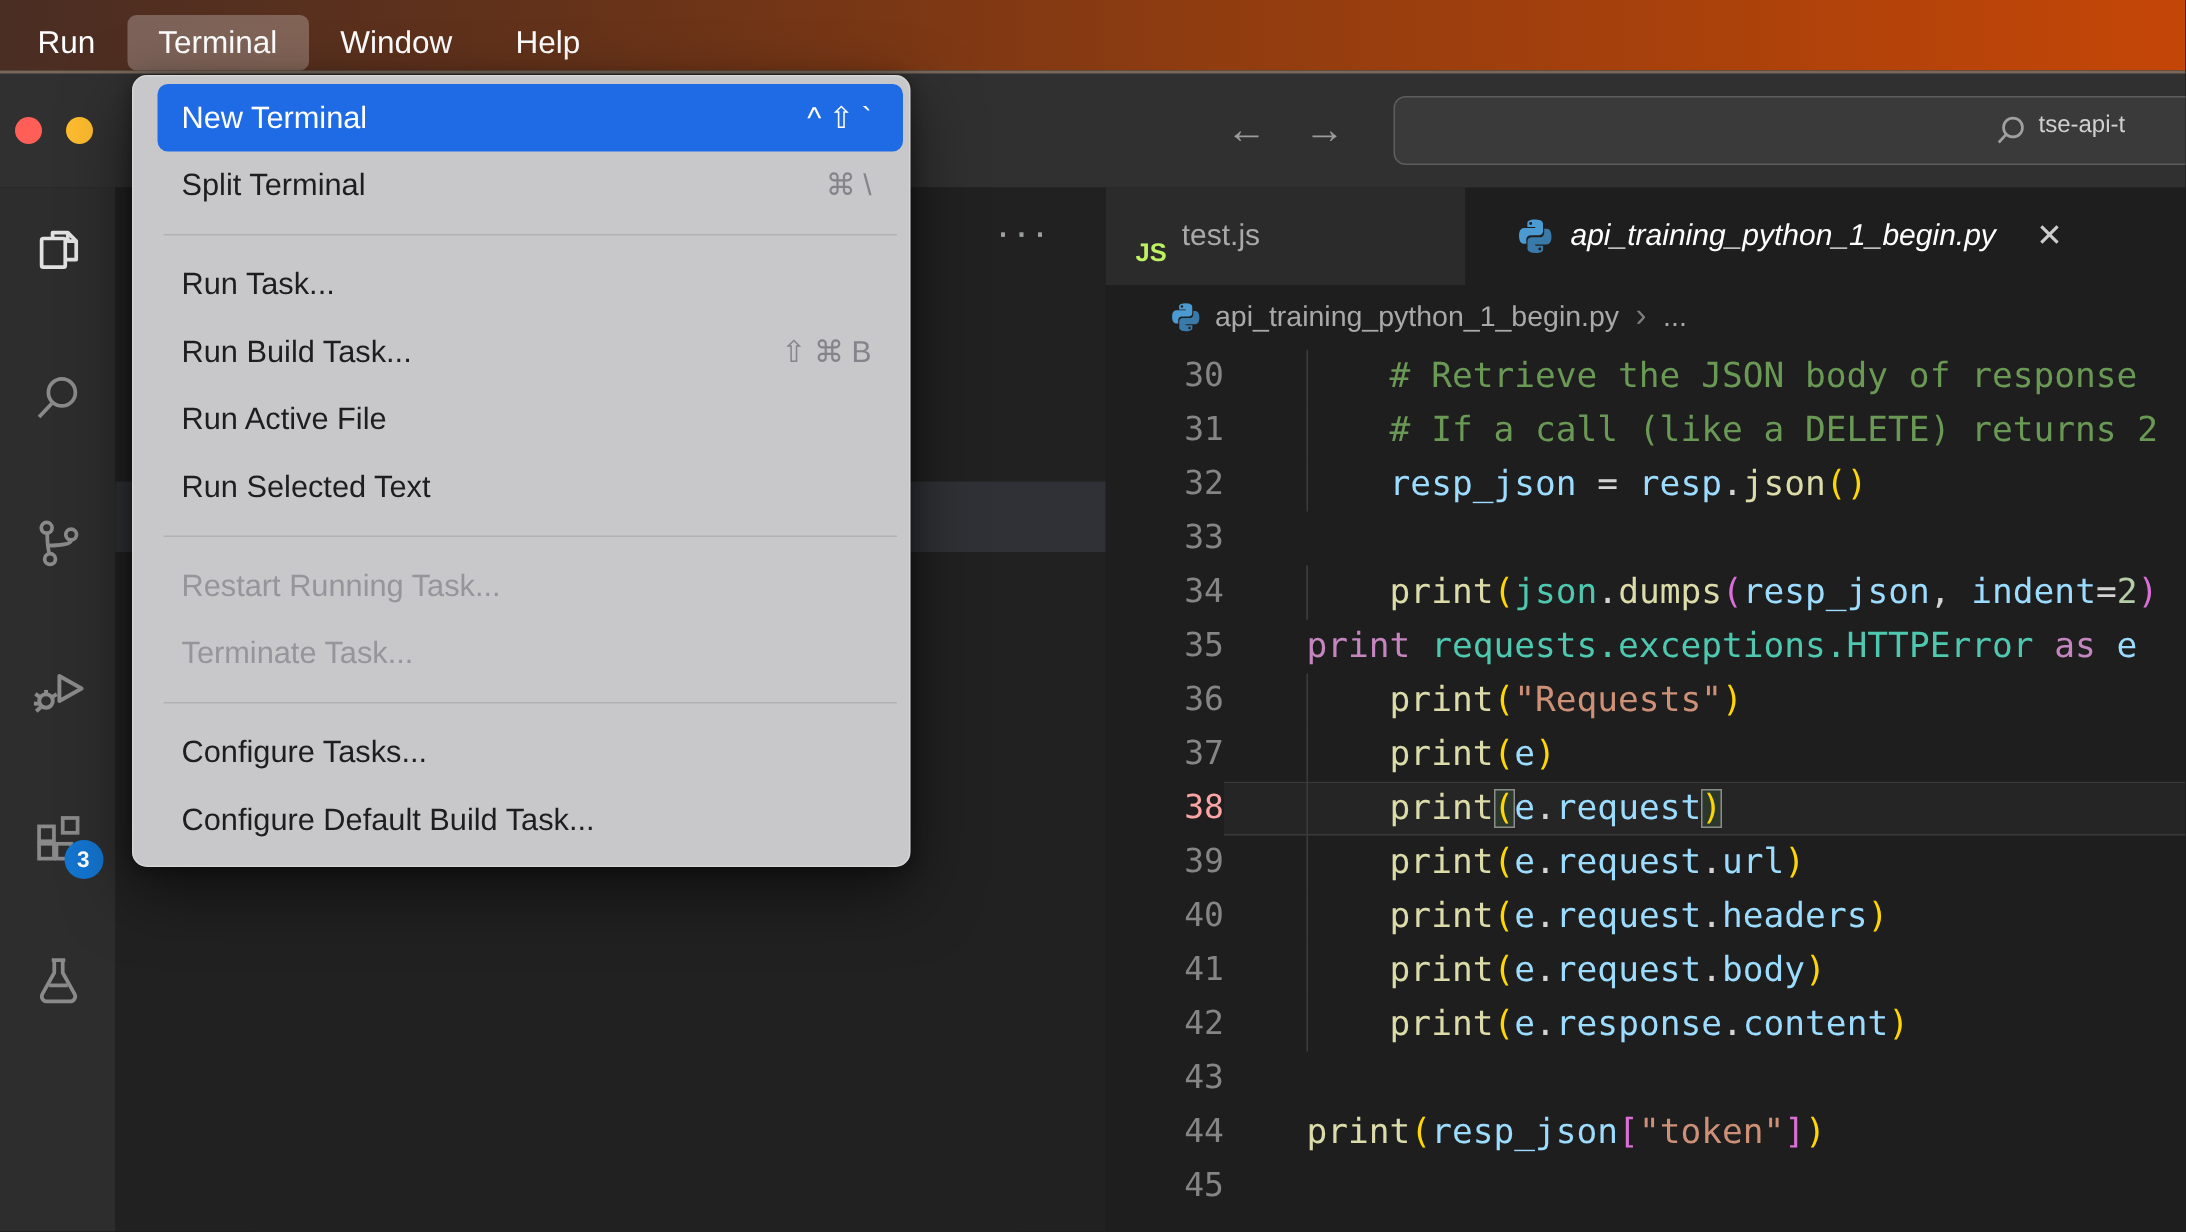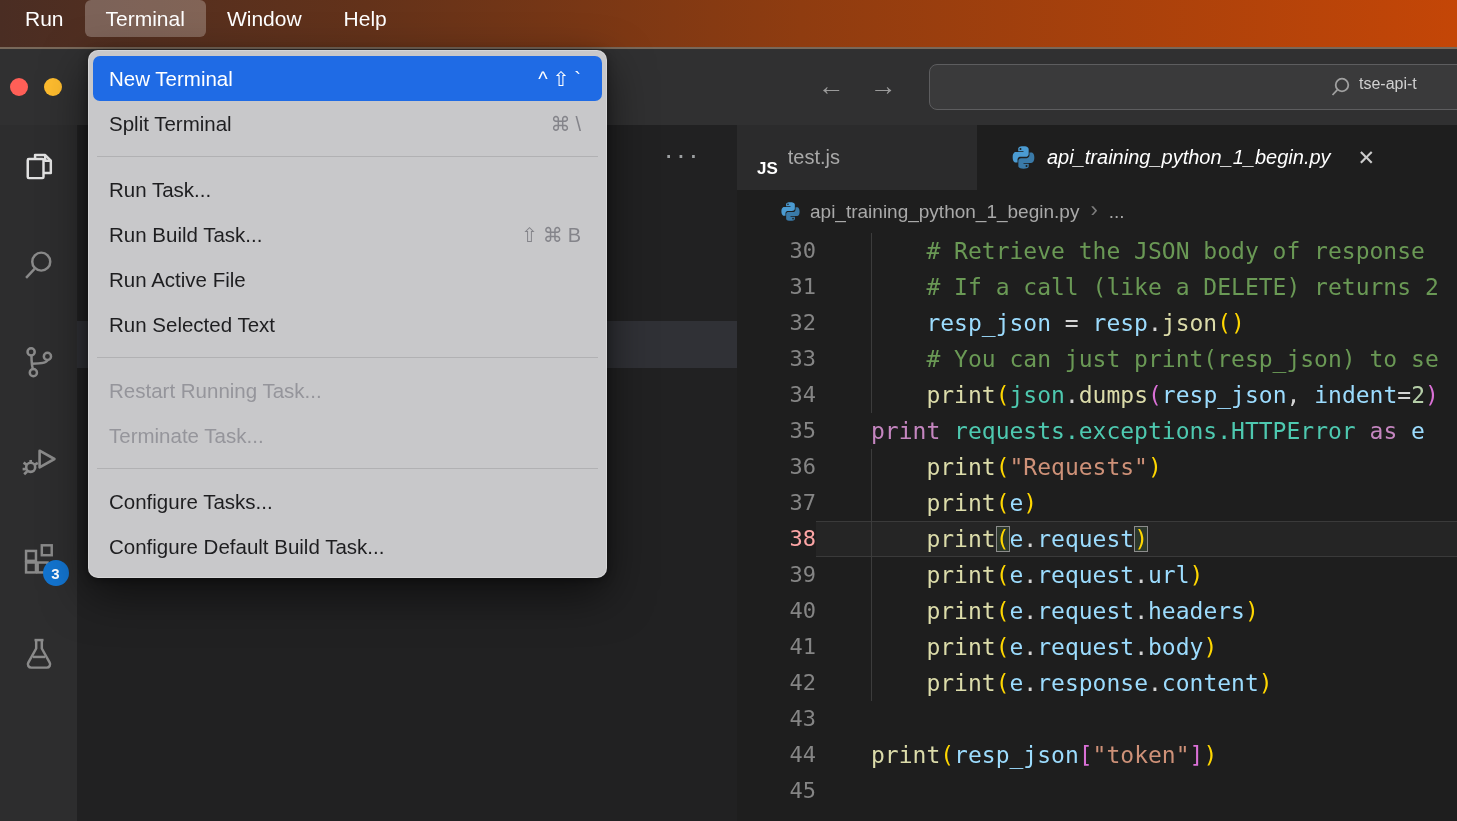--- a/index.html
+++ b/index.html
@@ -1,21 +1,21 @@
 <!DOCTYPE html>
 <html style="--accent_blue: #1f6be5; --badge_blue: #1374cf; --menubar_gradient_left: #4a2d23; --menubar_gradient_mid: #8f3c10; --menubar_gradient_right: #c44607; --traffic_red: #ff5f57; --traffic_yellow: #febc2e; --tok_comment: #6A9955; --tok_keyword: #C586C0; --tok_function: #DCDCAA; --tok_variable: #9CDCFE; --tok_class: #4EC9B0; --tok_string: #CE9178; --tok_number: #B5CEA8; --tok_punct: #d4d4d4; --bracket_1: #ffd700; --bracket_2: #da70d6;"><head>
 <meta charset="utf-8">
 <style>
   * { margin:0; padding:0; box-sizing:border-box; }
   html,body { width:1457px; height:821px; overflow:hidden; background:#1e1e1e;
     font-family:"Liberation Sans","DejaVu Sans",sans-serif; }
   .app { position:relative; width:1457px; height:821px; }
 
   
-  .menubar { height:47px; display:flex; align-items:flex-start; padding-left:4px;
+  .menubar { height:47px; display:flex; align-items:flex-end; padding-left:4px;
     background:linear-gradient(90deg,var(--menubar_gradient_left) 0%,#63321a 25%,var(--menubar_gradient_mid) 55%,var(--menubar_gradient_right) 100%);
     color:#fff; font-size:21px; }
   .mb-item { height:37px; line-height:37px; padding:0 21px; border-radius:6px; cursor:default; }
   .mb-item.active { background:rgba(255,255,255,0.25); }
 
   
   .titlebar { position:relative; height:78px; background:#303031;
     border-top:2px solid rgba(255,210,170,0.35); }
   .traffic { position:absolute; top:29px; width:18px; height:18px; border-radius:50%; }
   .traffic.red { left:10px; background:var(--traffic_red); }
@@ -39,21 +39,21 @@
   .sidebar { width:660px; background:#212122; position:relative; flex:none; }
   .sidebar-ellipsis { position:absolute; top:14px; right:36px; color:#9da0a2; font-size:28px; letter-spacing:3px; }
   .sidebar-selected-row { position:absolute; top:196px; left:0; width:100%; height:47px; background:#303136; }
 
   
   .editor-col { flex:1; display:flex; flex-direction:column; background:#1e1e1e; min-width:0; }
   .tabstrip { height:65px; background:#1b1b1c; display:flex; flex:none; }
   .tab { display:flex; align-items:center; font-size:20px; }
   .tab-inactive { width:240px; background:#2b2b2c; padding-left:20px; gap:10px; color:#a9a9a9; }
   .tab-active { flex:1; background:#1e1e1e; padding-left:34px; gap:11px; color:#fff; }
-  .js-icon { color:#ffffff; font-weight:bold; font-size:17px;margin-top:23px; }
+  .js-icon { color:#bef264; font-weight:bold; font-size:17px;margin-top:23px; }
   .tab-label.italic { font-style:italic; }
   .tab .close { margin-left:16px; color:#cccccc; font-size:21px; }
   .breadcrumbs { height:43px; display:flex; align-items:center; padding-left:43px; gap:9px;
     color:#a9a9a9; font-size:19px; flex:none; background:#1e1e1e; }
   .crumb-chevron { color:#7d7d7d; font-size:22px; margin:0 2px 4px 2px; }
 
   
   .code { flex:1; overflow:hidden; font-family:"DejaVu Sans Mono",monospace; }
   .code-line { display:flex; height:36px;align-items:flex-end; }
   .gutter { flex:none; width:79px; text-align:right; color:#858585; font-size:22px; line-height:36px; }
@@ -66,21 +66,21 @@
   .tk-com{color:var(--tok_comment);} .tk-kw{color:var(--tok_keyword);}
   .tk-fn{color:var(--tok_function);} .tk-var{color:var(--tok_variable);}
   .tk-cls{color:var(--tok_class);} .tk-str{color:var(--tok_string);}
   .tk-num{color:var(--tok_number);} .tk-pun{color:var(--tok_punct);}
   .tk-b1{color:var(--bracket_1);} .tk-b2{color:var(--bracket_2);}
   .tk-bm{color:var(--bracket_1); outline:1px solid #8c8c8c; outline-offset:-1px;
     background:rgba(70,115,70,0.25); }
 
   
   .menu-panel { position:absolute; left:88px; top:50px; width:519px; background:#c8c8ca;
-    border-radius:10px; padding:6px 0 9px 0; z-index:10;
+    border-radius:10px; padding:6px 0 9px 12px; z-index:10;
     box-shadow:0 16px 45px rgba(0,0,0,0.55), 0 2px 10px rgba(0,0,0,0.35), inset 0 0 0 1px rgba(255,255,255,0.25);text-align:center; }
   .menu-item { height:45px; margin:0 5px; padding:0 16px; border-radius:7px;
     display:flex; align-items:center; font-size:20.5px; color:#1e1e20; }
   .menu-item .shortcut { margin-left:auto; color:#84848a; letter-spacing:5px; font-size:20px; }
   .menu-item.highlighted { background:var(--accent_blue); color:#fff; }
   .menu-item.highlighted .shortcut { color:#fff; }
   .menu-item.disabled { color:#95959b; }
   .menu-sep { height:1px; background:#b1b1b3; margin:10px 9px; }
 
   svg { display:block; }
@@ -212,21 +212,21 @@
           <div class="code-line">
             <div class="gutter">31</div>
             <div class="line-content"><div class="indent-guide"></div><span>    <span class="tk-com"># If a call (like a DELETE) returns 2</span></span></div>
           </div>
           <div class="code-line">
             <div class="gutter">32</div>
             <div class="line-content"><div class="indent-guide"></div><span>    <span class="tk-var">resp_json</span><span class="tk-pun"> = </span><span class="tk-var">resp</span><span class="tk-pun">.</span><span class="tk-fn">json</span><span class="tk-b1">()</span></span></div>
           </div>
           <div class="code-line">
             <div class="gutter">33</div>
-            <div class="line-content"><div class="indent-guide"></div><span>    <span class="tk-com"># You can just print(resp_json) to se</span></span></div>
+            <div class="line-content"><div class="indent-guide"></div></div>
           </div>
           <div class="code-line">
             <div class="gutter">34</div>
             <div class="line-content"><div class="indent-guide"></div><span>    <span class="tk-fn">print</span><span class="tk-b1">(</span><span class="tk-cls">json</span><span class="tk-pun">.</span><span class="tk-fn">dumps</span><span class="tk-b2">(</span><span class="tk-var">resp_json</span><span class="tk-pun">, </span><span class="tk-var">indent</span><span class="tk-pun">=</span><span class="tk-num">2</span><span class="tk-b2">)</span></span></div>
           </div>
           <div class="code-line">
             <div class="gutter">35</div>
             <div class="line-content"><span><span class="tk-kw">print</span><span class="tk-pun"> </span><span class="tk-cls">requests.exceptions.HTTPError</span><span class="tk-kw"> as </span><span class="tk-var">e</span></span></div>
           </div>
           <div class="code-line">

